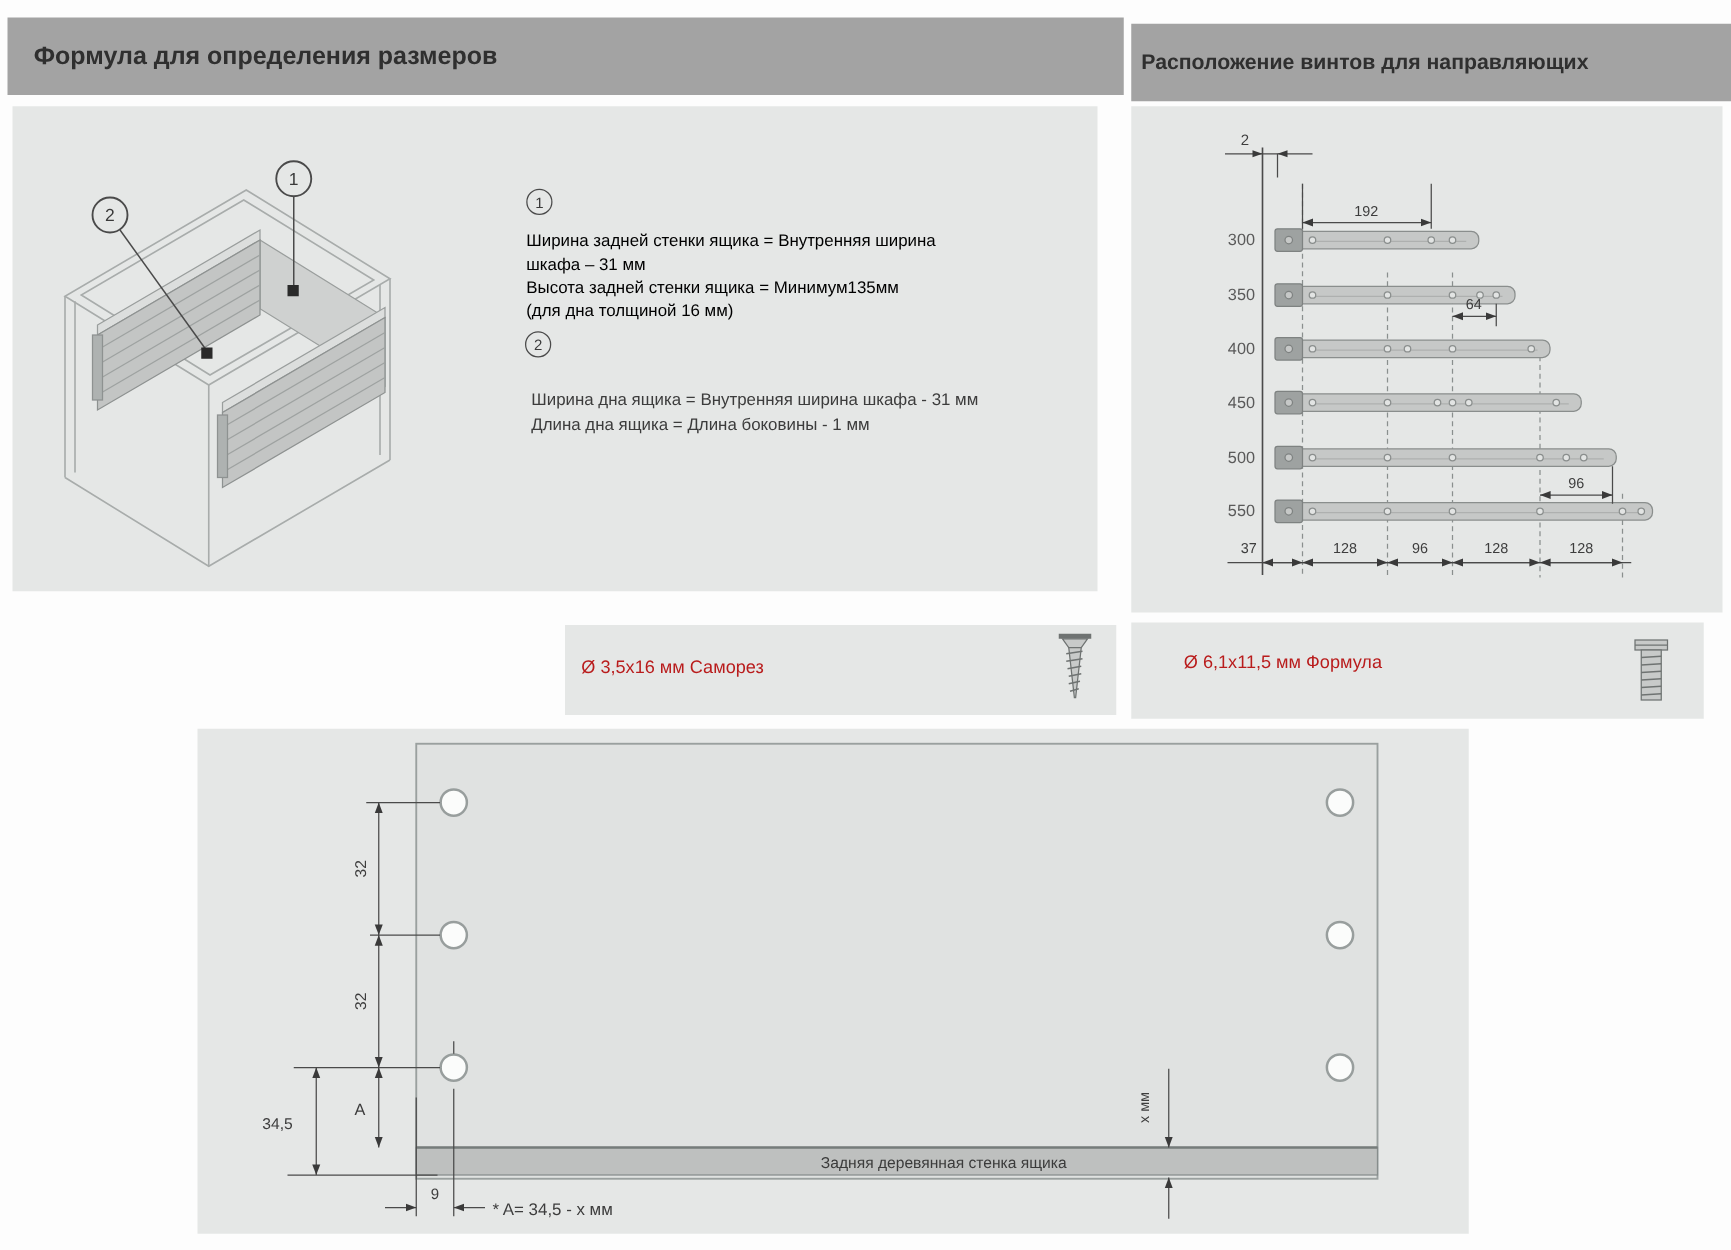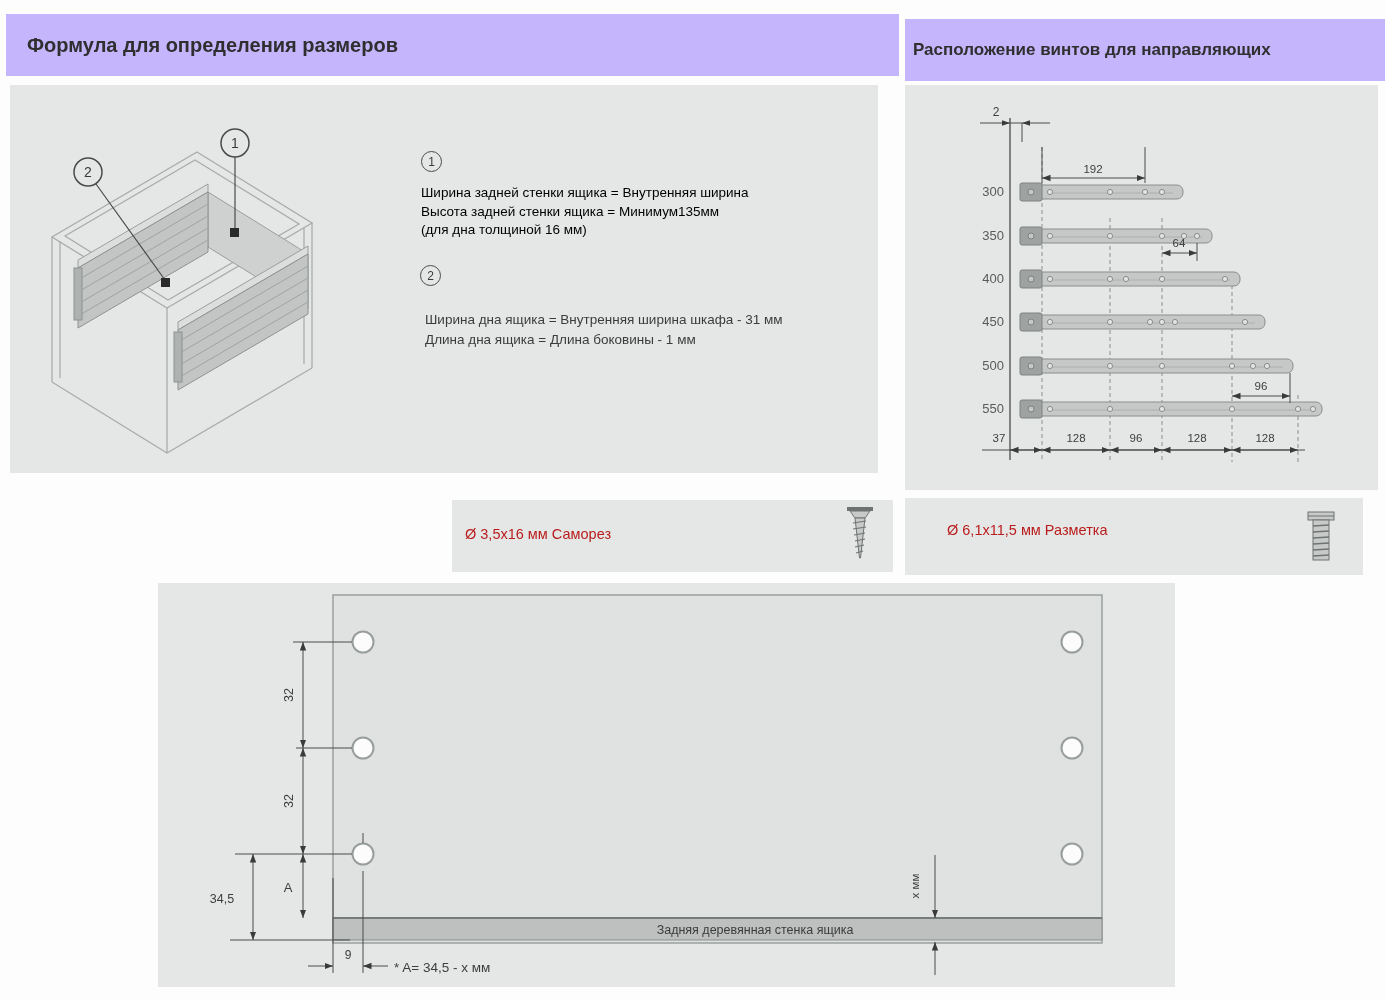--- a/index.html
+++ b/index.html
@@ -1,18 +1,18 @@
 <!DOCTYPE html>
 <html><head>
 <meta charset="utf-8">
 <style>
   html,body{margin:0;padding:0;background:#ffffff;}
   .page{position:relative;width:1385px;height:1000px;background:#fdfdfd;
         font-family:"Liberation Sans",sans-serif;overflow:hidden;}
-  .hdr{position:absolute;background:#c4b5fd;display:flex;align-items:center;}
+  .hdr{position:absolute;background:#a3a3a3;display:flex;align-items:center;}
   .hdr span{font-weight:bold;color:#2f2f2f;}
   .panel{position:absolute;background:#e5e7e6;}
   .ftxt{position:absolute;color:#b91c1c;}
   .callout-circle{position:absolute;width:21px;height:21px;border:1.5px solid #4a4a4a;
         border-radius:50%;display:flex;align-items:center;justify-content:center;
         font-size:12px;color:#3a3a3a;box-sizing:border-box;}
   .flines{position:absolute;color:#000000;font-size:13.5px;line-height:18.5px;}
   .flines2{position:absolute;color:#3c3c3c;font-size:13.5px;line-height:19.5px;}
   svg text{font-family:"Liberation Sans",sans-serif;}
 </style>
@@ -78,20 +78,21 @@
         <circle cx="205" cy="33" r="14" fill="#e5e7e6" stroke="#4a4a4a" stroke-width="1.5"></circle>
         <text x="205" y="38" text-anchor="middle" font-size="14" fill="#3a3a3a">1</text>
       </g>
     </svg>
 
     <div class="callout-circle" style="left:411px;top:66px;">
       <span>1</span>
     </div>
     <div class="flines" style="left:411px;top:99px;width:460px;">
       <div>Ширина задней стенки ящика = Внутренняя ширина</div>
+      <div>шкафа – 31 мм</div>
       <div>Высота задней стенки ящика = Минимум135мм</div>
       <div>(для дна толщиной 16 мм)</div>
     </div>
     <div class="callout-circle" style="left:410px;top:180px;">
       <span>2</span>
     </div>
     <div class="flines2" style="left:415px;top:225px;width:470px;">
       <div>Ширина дна ящика = Внутренняя ширина шкафа - 31 мм</div>
       <div>Длина дна ящика = Длина боковины - 1 мм</div>
     </div>
@@ -262,21 +263,21 @@
         <line x1="10" y1="25" x2="23" y2="23"></line>
         <line x1="11" y1="31" x2="22" y2="29"></line>
         <line x1="12" y1="37" x2="22" y2="35"></line>
         <line x1="12" y1="43" x2="21" y2="41"></line>
         <line x1="13" y1="49" x2="20" y2="47"></line>
       </g>
     </svg>
   </div>
 
   <div class="panel" style="left:905px;top:498px;width:458px;height:77px;">
-    <div class="ftxt" style="left:42px;top:24px;font-size:14.5px;">Ø 6,1x11,5 мм Разметка</div>
+    <div class="ftxt" style="left:42px;top:24px;font-size:14.5px;">Ø 6,1x11,5 мм Формула</div>
     <svg width="32" height="54" viewBox="0 0 32 54" style="position:absolute;right:26px;top:12px;">
       <rect x="3" y="2" width="26" height="8" fill="#c8cac9" stroke="#6f7372"></rect>
       <line x1="3" y1="6" x2="29" y2="6" stroke="#6f7372"></line>
       <rect x="8" y="10" width="16" height="40" fill="#c8cac9" stroke="#6f7372"></rect>
       <g stroke="#6f7372" stroke-width="1.3">
         <line x1="8" y1="16" x2="24" y2="15"></line>
         <line x1="8" y1="22" x2="24" y2="21"></line>
         <line x1="8" y1="28" x2="24" y2="27"></line>
         <line x1="8" y1="34" x2="24" y2="33"></line>
         <line x1="8" y1="40" x2="24" y2="39"></line>

